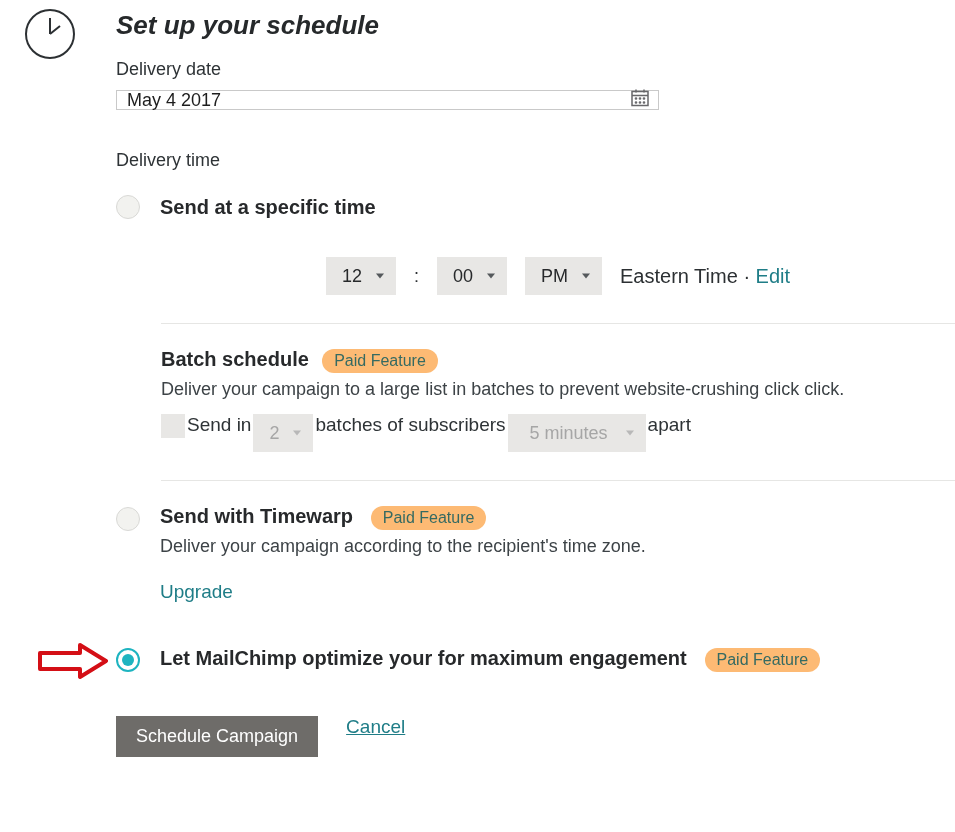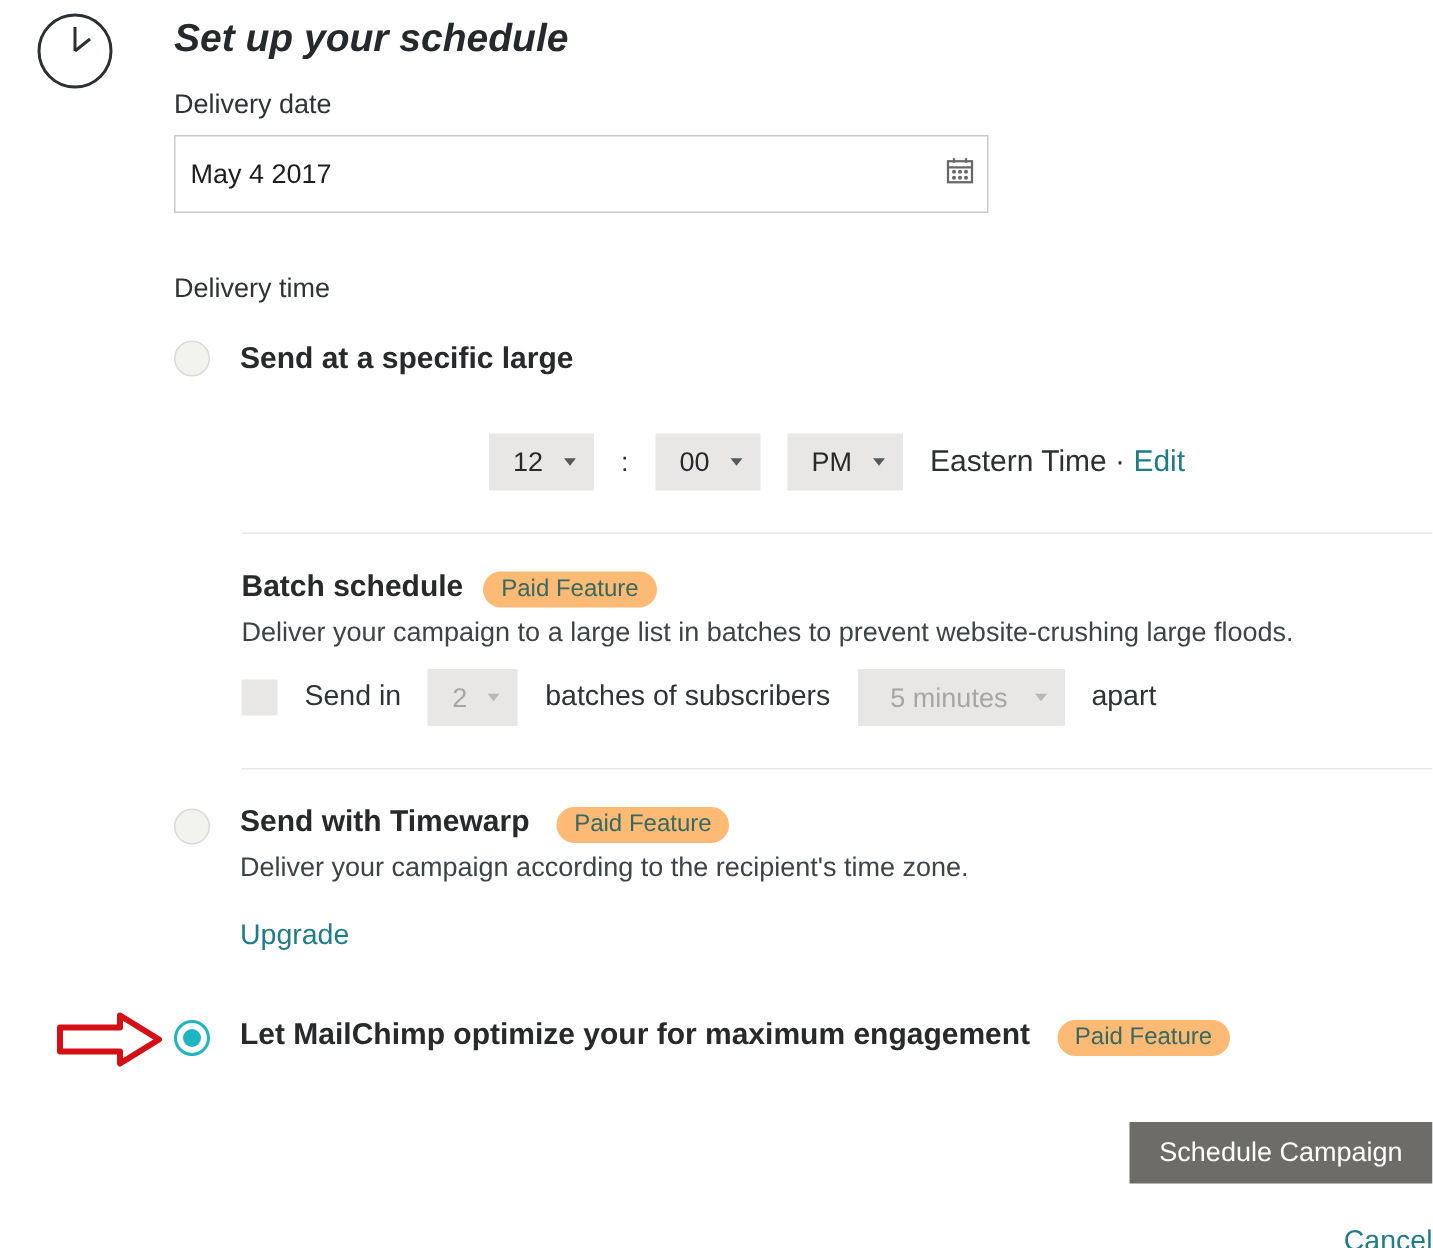--- a/index.html
+++ b/index.html
@@ -33,21 +33,21 @@
   }
   .label {
     font-size: 18px;
     color: #2e3336;
     margin-bottom: 10px;
   }
   .date-input {
     position: relative;
     width: 543px;
     border: 1px solid #c9c9c9;
-    height: 52px;
+    height: 20px;
     display: flex;
     align-items: center;
     padding-left: 10px;
     font-size: 18px;
     color: #1d1d1d;
   }
   .date-input .cal-icon {
     position: absolute;
     right: 8px;
     top: 50%;
@@ -141,40 +141,39 @@
     font-size: 16px;
     font-weight: 500;
   }
   .chk {
     width: 24px; height: 24px;
     background: #e8e7e5;
     flex: 0 0 24px;
   }
   .batch-row {
     display: flex;
-    align-items: center;
-    gap: 18px;
+    align-items: flex-start;
+    gap: 2px;
     font-size: 19px;
     color: #2e3336;
   }
   .btn-primary {
     background: #6e6c69;
     color: #fff;
     font-size: 18px;
     font-weight: 500;
     padding: 10px 20px;
     border: none;
     cursor: pointer;
   }
   .footer-row {
     display: flex;
-    align-items: flex-end;
+    align-items: flex-start;
     gap: 28px;
     margin-top: 44px;
-    flex-direction: column;
   }
   .arrow-wrap {
     position: absolute;
     left: 34px;
     width: 74px;
     height: 36px;
   }
   .opt-wrap { position: relative; }
 </style>
 </head>
@@ -213,21 +212,21 @@
     </div>
 
     <div class="spacer-v-lg"></div>
 
     <div class="label">Delivery time</div>
 
     <div style="height:14px"></div>
 
     <div class="opt-row">
       <div class="radio"></div>
-      <div class="opt-title">Send at a specific large</div>
+      <div class="opt-title">Send at a specific time</div>
     </div>
 
     <div class="indent">
       <div style="height:28px"></div>
       <div class="time-row">
         <div class="sel">
           <span>12</span>
           <span class="caret"></span>
         </div>
         <span>:</span>
@@ -246,21 +245,21 @@
         </span>
       </div>
 
       <hr class="div">
 
       <div>
         <span class="opt-title">Batch schedule</span>
         &nbsp;
         <span class="badge">Paid Feature</span>
       </div>
-      <div class="opt-desc">Deliver your campaign to a large list in batches to prevent website-crushing large floods.</div>
+      <div class="opt-desc">Deliver your campaign to a large list in batches to prevent website-crushing click click.</div>
 
       <div class="batch-row">
         <div class="chk"></div>
         <span>Send in</span>
         <div class="sel disabled">
           <span>2</span>
           <span class="caret"></span>
         </div>
         <span>batches of subscribers</span>
         <div class="sel disabled" style="padding-left:22px;padding-right:38px">

